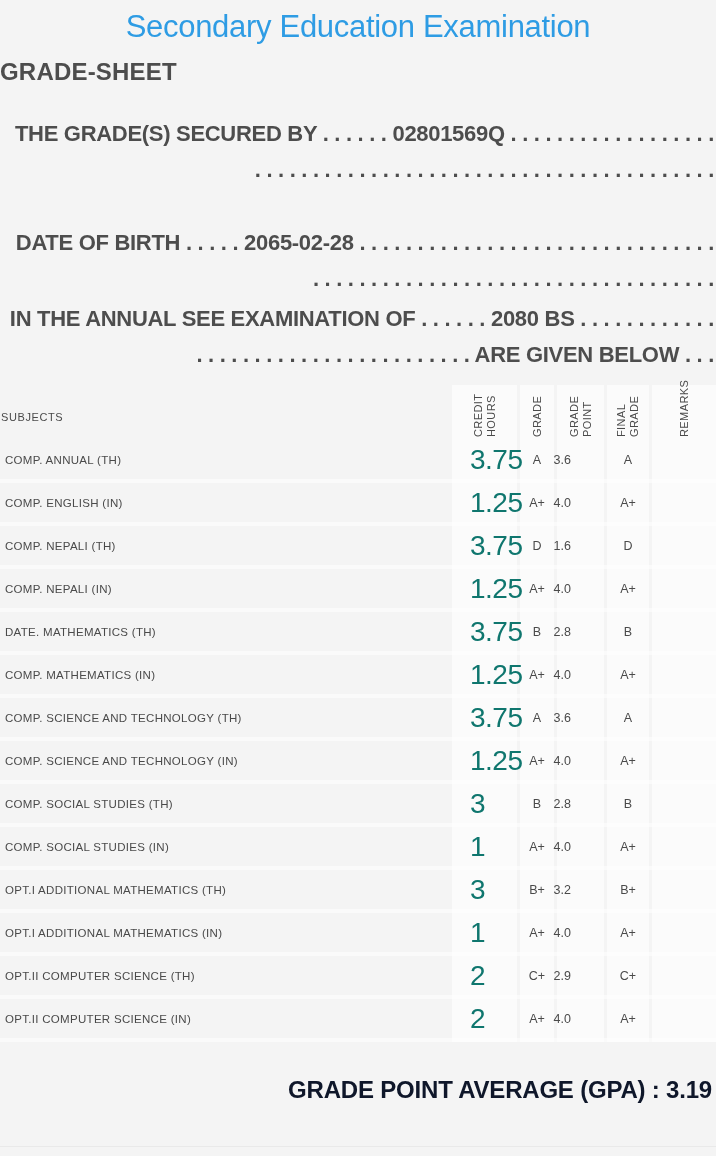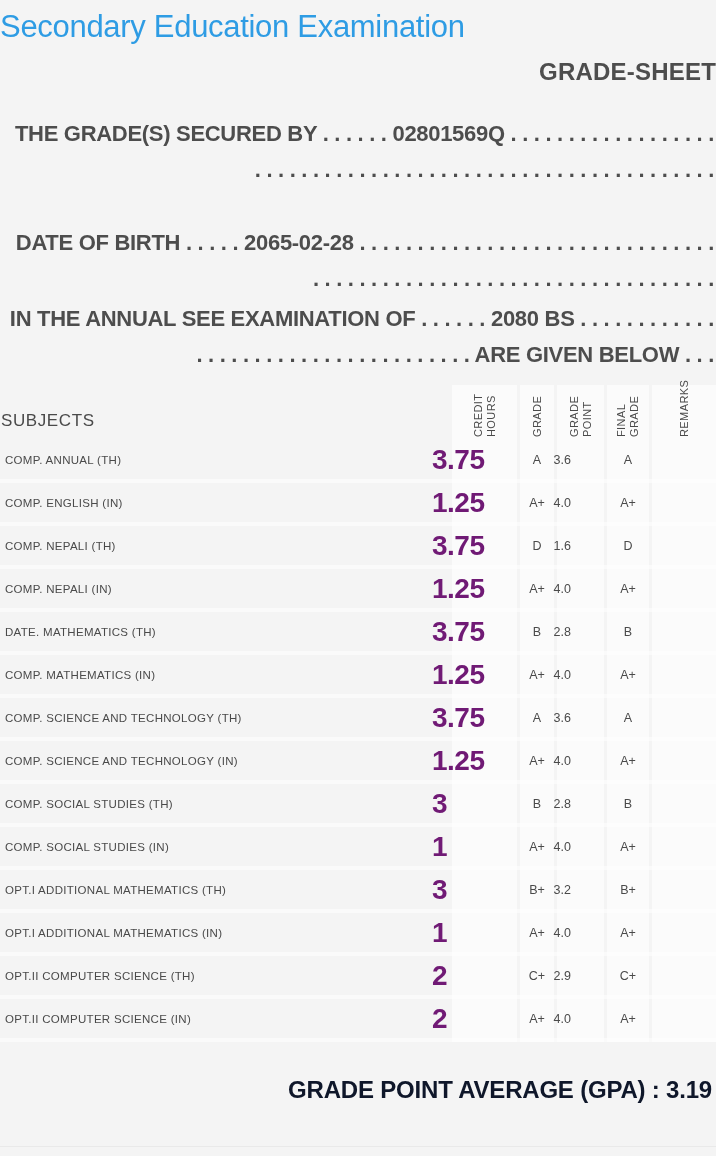--- a/index.html
+++ b/index.html
@@ -5,26 +5,26 @@
   * { margin:0; padding:0; box-sizing:border-box; }
   html,body { background:#f4f4f4; }
   .screen {
     position:relative; width:716px; height:1156px;
     background:#f4f4f4; overflow:hidden;
     font-family:"Liberation Sans", sans-serif;
     color:#4a4a4a;
   }
   .title {
     position:absolute; top:9px; left:0; right:0;
-    font-size:31px; font-weight:400;
+    text-align:center; font-size:31px; font-weight:400;
     color:#2e9ce4; letter-spacing:-0.3px;
   }
   .subtitle {
     position:absolute; top:58px; left:0; right:0;
-    text-align:right; font-size:24px; font-weight:700;
+    text-align:left; font-size:24px; font-weight:700;
     color:#4d4d4d; letter-spacing:0.2px;
   }
   .statement {
     position:absolute; left:8px; width:706px;
     font-size:22px; font-weight:700; color:#4d4d4d;
     line-height:36px; letter-spacing:-0.3px;
     max-height:76px; overflow:hidden; word-break:break-word;text-align:right;
   }
   #st-secured { top:116px; }
   #st-dob     { top:225px; }
@@ -34,42 +34,42 @@
   .band { position:absolute; top:0; bottom:0; background:rgba(255,255,255,0.6); }
   .band-credit  { left:452px; width:65px; }
   .band-grade   { left:520px; width:34px; }
   .band-gp      { left:557px; width:47px; }
   .band-final   { left:607px; width:42px; }
   .band-remarks { left:652px; width:64px; }
 
   .thead { position:absolute; top:0; left:0; right:0; height:55px; }
   .subjects-h {
     position:absolute; left:1px; top:26px;
-    font-size:17px; font-weight:500; letter-spacing:0.6px; color:#4a4a4a;
+    font-size:11px; font-weight:500; letter-spacing:0.6px; color:#4a4a4a;
   }
   .vhead {
     position:absolute; top:4px; height:48px;
     writing-mode:vertical-rl; transform:translateX(-50%) rotate(180deg);
     font-size:11px; font-weight:500; color:#4a4a4a;
     line-height:13px; letter-spacing:0.4px; white-space:pre-line;
   }
   .vh-credit  { left:485px; }
   .vh-grade   { left:537px; }
   .vh-gp      { left:581px; }
   .vh-final   { left:628px; }
   .vh-remarks { left:684px; }
 
   .rows { position:absolute; top:55px; left:0; right:0; }
   .row {
     position:relative; height:43px;
     border-bottom:4px solid rgba(255,255,255,0.55);
   }
   .cell { position:absolute; top:50%; transform:translateY(-50%); color:#4a4a4a; }
   .c-subject { left:5px;   font-size:11.5px; letter-spacing:0.3px; white-space:nowrap; }
-  .c-credit  { left:432px; font-size:28px; font-weight:700; color:#701a75; letter-spacing:-0.5px; }
+  .c-credit  { left:470px; font-size:28px; font-weight:400; color:#0f766e; letter-spacing:-0.5px; }
   .c-grade   { left:520px; width:34px; text-align:center; font-size:12.5px; font-weight:500; }
   .c-gp      { left:524px; width:47px; text-align:right; font-size:12.5px; font-weight:500; }
   .c-final   { left:607px; width:42px; text-align:center; font-size:12.5px; font-weight:500; }
   .c-remarks { left:656px; width:56px; text-align:center; font-size:12.5px; font-weight:500; }
 
   .gpa {
     position:absolute; top:1076px; right:4px;
     font-size:24px; font-weight:700; color:#0f172a; letter-spacing:-0.2px;
   }
   .bottom-divider {

